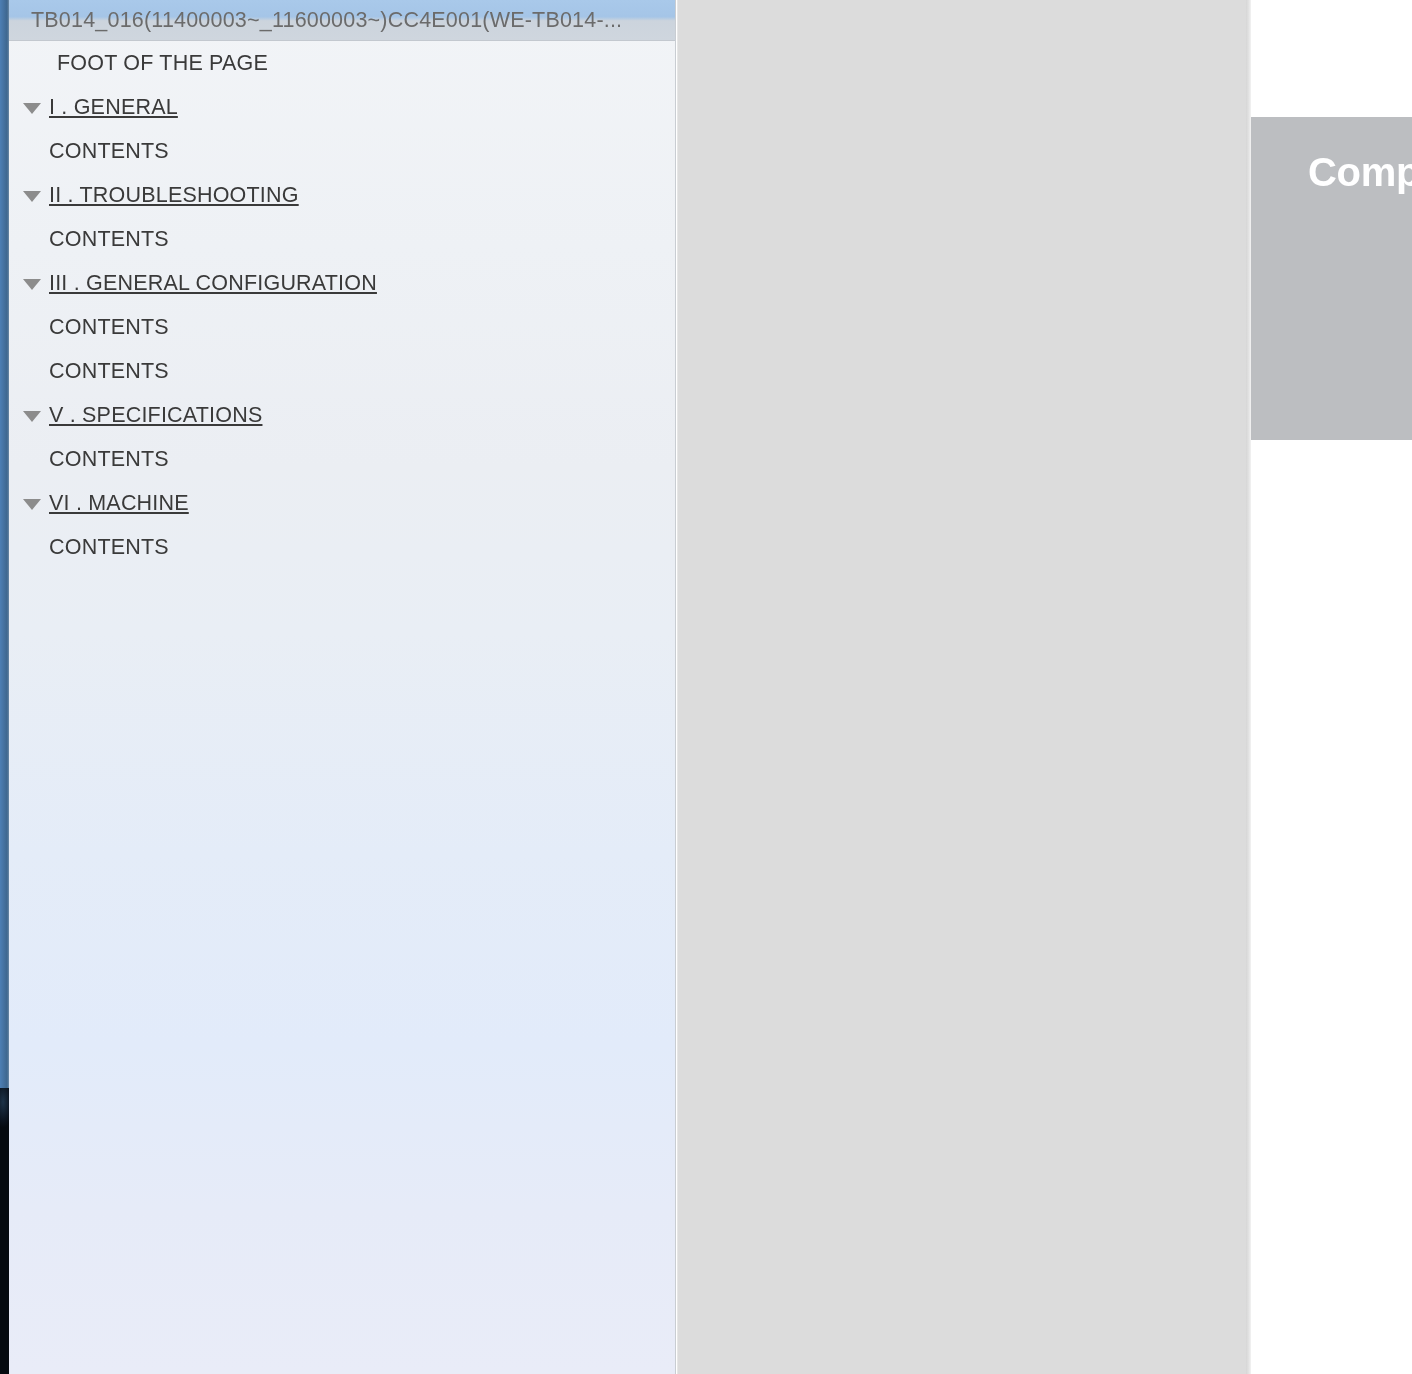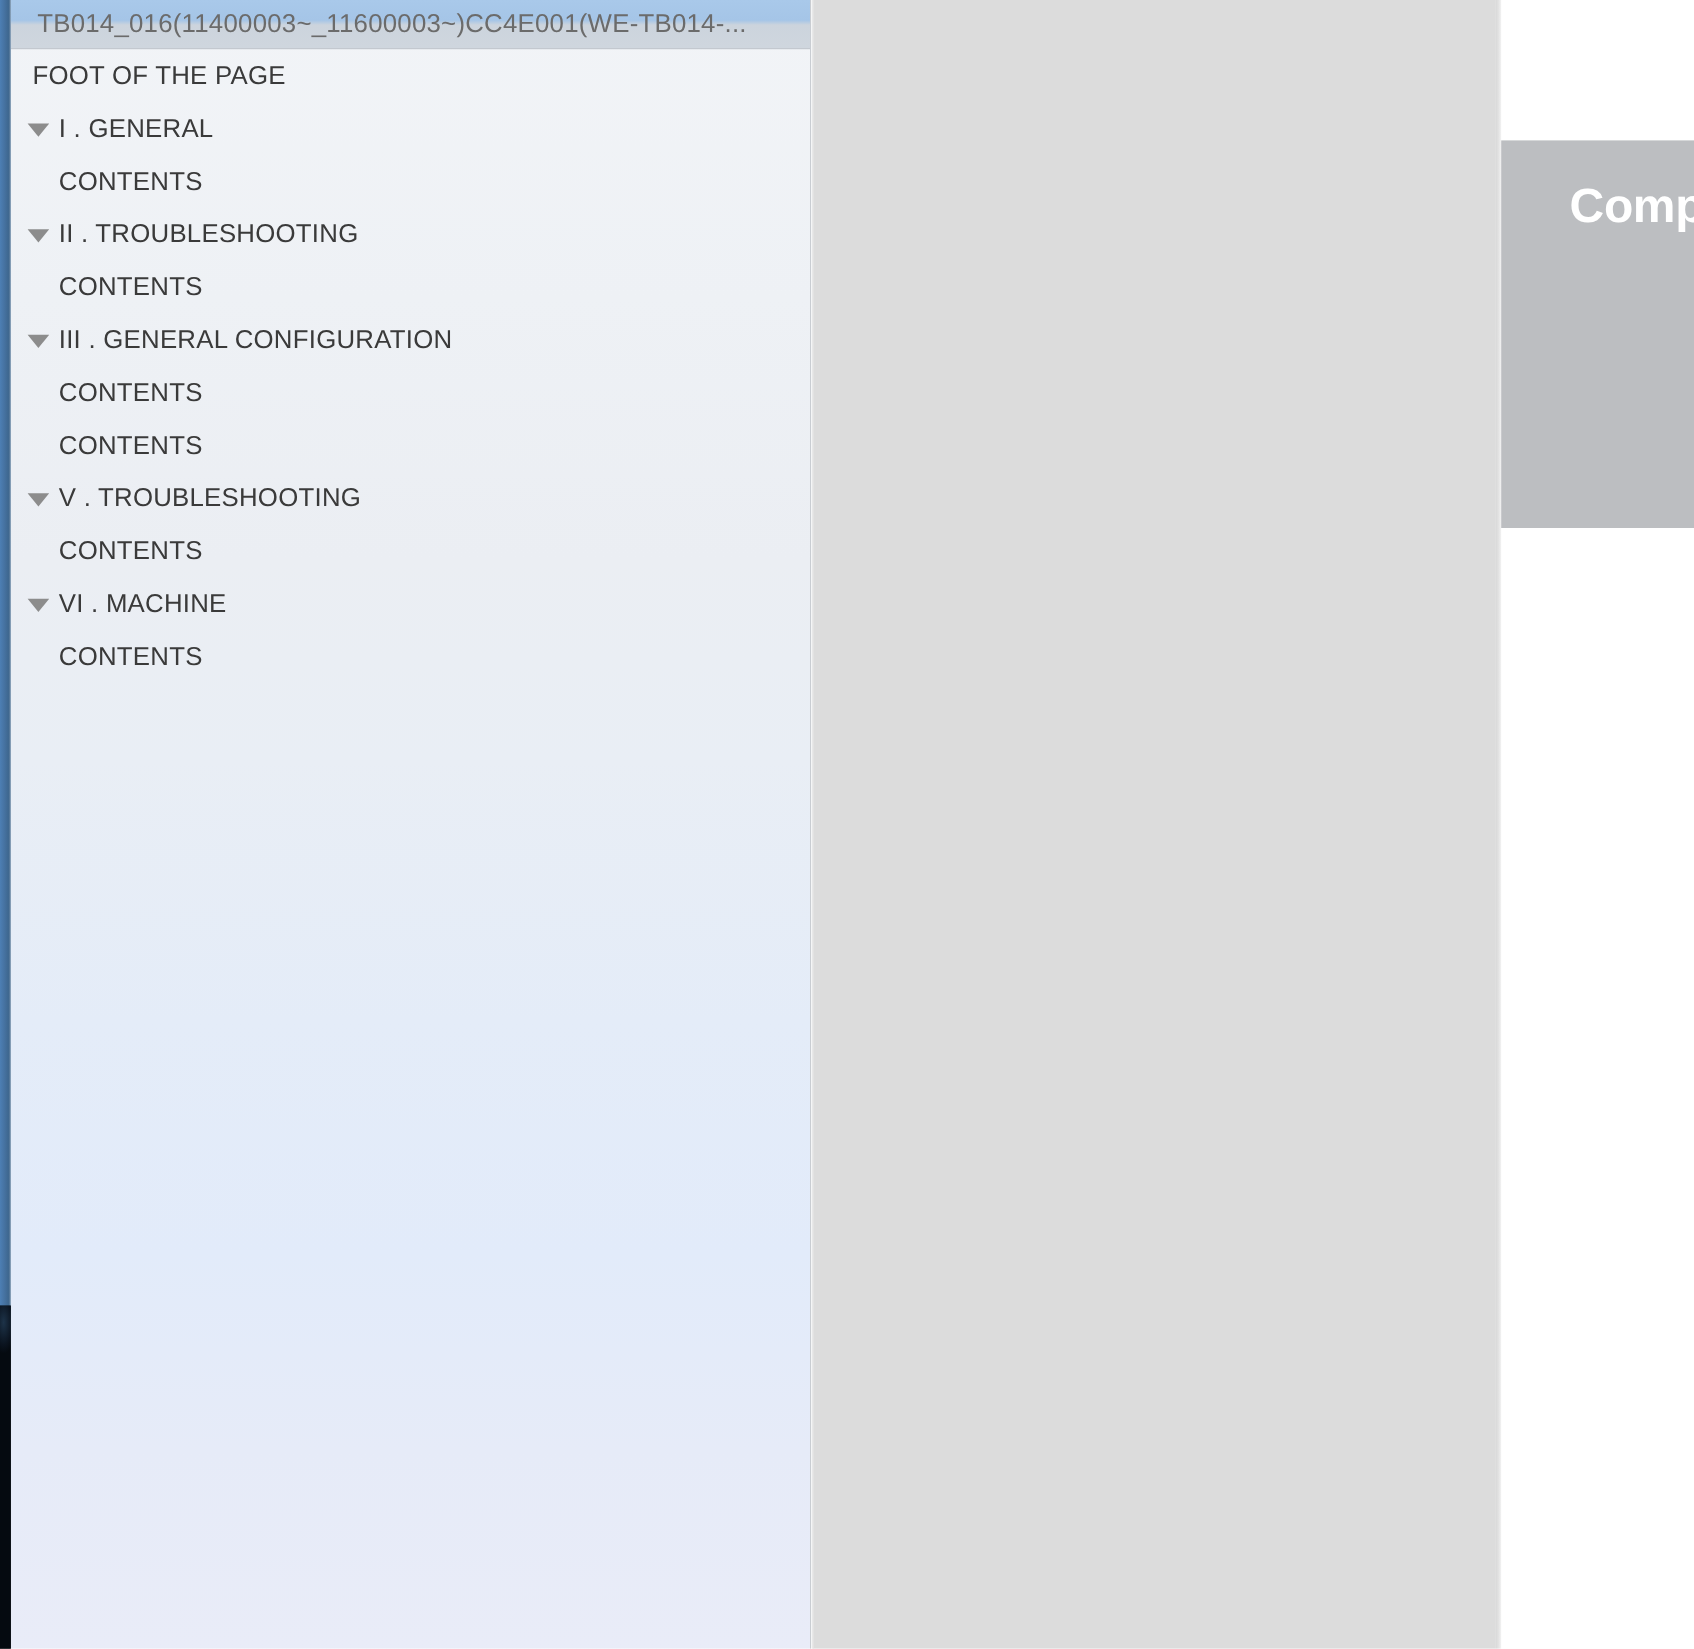--- a/index.html
+++ b/index.html
@@ -86,23 +86,23 @@
 
   .tree-row.selected {
     background: linear-gradient(180deg, #a9c9ea 0%, #a5c5e7 42%, #ccd4dd 52%, #cfd6de 100%);
     color: #6b6b6b;
     width: 666px;
     padding-left: 22px;
     height: 41px;
     border-bottom: 1px solid #c3c8cf;
   }
 
-  .tree-row.level-chapter { padding-left: 14px; }
+  .tree-row.level-chapter { padding-left: 14px; text-decoration: underline; }
   .tree-row.level-leaf    { padding-left: 40px; }
-  .tree-row.level-sub     { padding-left: 18px; text-align: right; }
+  .tree-row.level-sub     { padding-left: 48px; text-align: right; }
 
   .disclosure {
     display: inline-block;
     width: 0;
     height: 0;
     margin-right: 8px;
     border-left: 9.5px solid transparent;
     border-right: 9.5px solid transparent;
     border-top: 11px solid #8c8c8c;
     flex: 0 0 auto;
@@ -206,21 +206,21 @@
           <span class="row-label">III . GENERAL CONFIGURATION</span>
         </li>
         <li class="tree-row level-leaf">
           <span class="row-label">CONTENTS</span>
         </li>
         <li class="tree-row level-leaf">
           <span class="row-label">CONTENTS</span>
         </li>
         <li class="tree-row level-chapter">
           <span class="disclosure"></span>
-          <span class="row-label">V . TROUBLESHOOTING</span>
+          <span class="row-label">V . SPECIFICATIONS</span>
         </li>
         <li class="tree-row level-leaf">
           <span class="row-label">CONTENTS</span>
         </li>
         <li class="tree-row level-chapter">
           <span class="disclosure"></span>
           <span class="row-label">VI . MACHINE</span>
         </li>
         <li class="tree-row level-leaf">
           <span class="row-label">CONTENTS</span>

